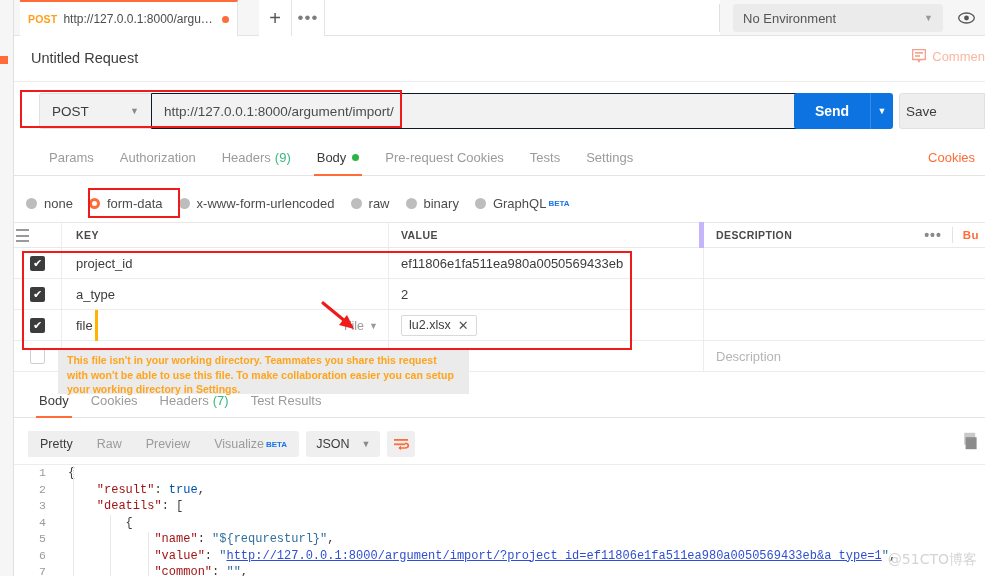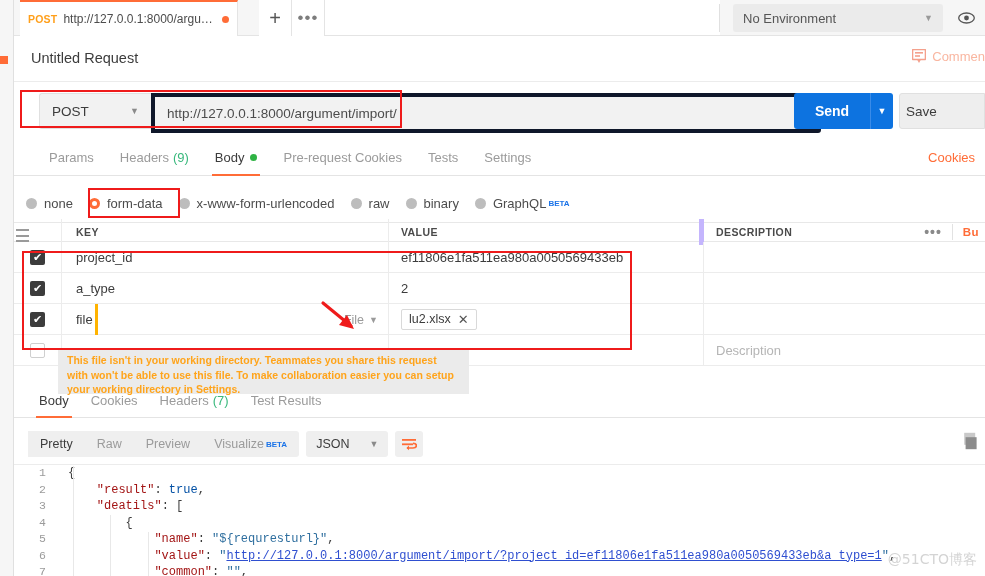--- a/index.html
+++ b/index.html
@@ -83,21 +83,21 @@
   
   .urlbar { position:absolute; left:14px; top:83px; right:0; height:56px; background:#fff; }
   .method-box {
     position:absolute; left:25px; top:10px; width:112px; height:36px;
     background:#f2f2f2; border:1px solid #e0e0e0; border-right:none; border-radius:3px 0 0 3px;
     display:flex; align-items:center; padding:0 12px; color:#3c3c3c; font-size:13.5px;
   }
   .method-box .caret { margin-left:auto; color:#8a8a8a; font-size:9px; }
   .url-input {
     position:absolute; left:137px; top:10px; right:164px; height:36px;
-    background:#f2f2f2; border:4px solid #0f172a; border-radius:0 3px 3px 0;
+    background:#f2f2f2; border:1px solid #0f172a; border-radius:0 3px 3px 0;
     display:flex; align-items:center; padding:16px 12px; color:#4c4c4c; font-size:13.5px;
   }
   .send-btn {
     position:absolute; right:115px; top:10px; width:76px; height:36px;
     background:#0d73e0; color:#fff; font-weight:bold; font-size:14px;
     display:flex; align-items:center; justify-content:center; border-radius:3px 0 0 3px;
   }
   .send-caret {
     position:absolute; right:92px; top:10px; width:23px; height:36px;
     background:#0d73e0; color:#fff; border-left:1px solid #3a8be8;
@@ -139,21 +139,21 @@
   .radio-item { display:flex; align-items:center; margin-right:16px; color:#4c4c4c; font-size:13px; position:relative; }
   .radio-item .dot {
     width:11px; height:11px; border-radius:50%; background:#bdbdbd; margin-right:7px; flex:none;
   }
   .radio-item.sel .dot { background:#fff; border:3px solid #ff6c37; width:11px; height:11px; }
   .beta-sup { color:#1a73e8; font-size:8px; font-weight:bold; vertical-align:super; margin-left:2px; }
 
   
   .table-wrap { position:absolute; left:14px; top:222px; right:0; }
   .thead {
-    display:flex; height:20px; align-items:center;
+    display:flex; height:26px; align-items:center;
     border-top:1px solid #e8e8e8; border-bottom:1px solid #e8e8e8; background:#fff;
   }
   .th {
     font-size:10.5px; font-weight:bold; color:#4a4a4a; letter-spacing:.4px;
     display:flex; align-items:center; height:26px;
   }
   .col-chk { width:48px; flex:none; border-right:1px solid #ececec; height:26px; }
   .col-key { width:327px; flex:none; padding-left:14px; border-right:1px solid #ececec; }
   .col-val { width:315px; flex:none; padding-left:12px; border-right:5px solid #c4b5fd; }
   .col-desc { flex:1; padding-left:12px; }
@@ -233,21 +233,21 @@
   }
   .viewgroup {
     display:flex; align-items:center; background:#efefef; border-radius:3px; height:26px;text-align:center;
   }
   .vbtn {
     height:26px; display:flex; align-items:center; padding:0 12px;
     font-size:12.5px; color:#9b9b9b;
   }
   .vbtn.active { color:#3c3c3c; background:#efefef; }
   .fmt-select {
-    display:flex; align-items:center; gap:20px; height:26px; padding:0 10px;
+    display:flex; align-items:center; gap:12px; height:26px; padding:0 10px;
     background:#efefef; border-radius:3px; font-size:12.5px; color:#3c3c3c;
   }
   .fmt-select .caret { color:#8a8a8a; font-size:9px; }
   .wrap-btn {
     width:28px; height:26px; background:#efefef; border-radius:3px;
     display:flex; align-items:center; justify-content:center;
   }
   .copy-icon { position:absolute; right:8px; top:432px; }
 
   
@@ -326,20 +326,23 @@
       <span>http://127.0.0.1:8000/argument/import/</span>
     </div>
     <div class="send-btn">Send</div>
     <div class="send-caret">▼</div>
     <div class="save-btn">Save</div>
   </div>
 
   <div class="reqtabs">
     <div class="rtab">
         <span>Params</span>
+      </div>
+    <div class="rtab">
+        <span>Authorization</span>
       </div>
     <div class="rtab">
       <span>Headers</span>
       <span class="count">(9)</span>
     </div>
     <div class="rtab active">
       <span>Body</span>
       <span class="greendot"></span>
     </div>
     <div class="rtab">

